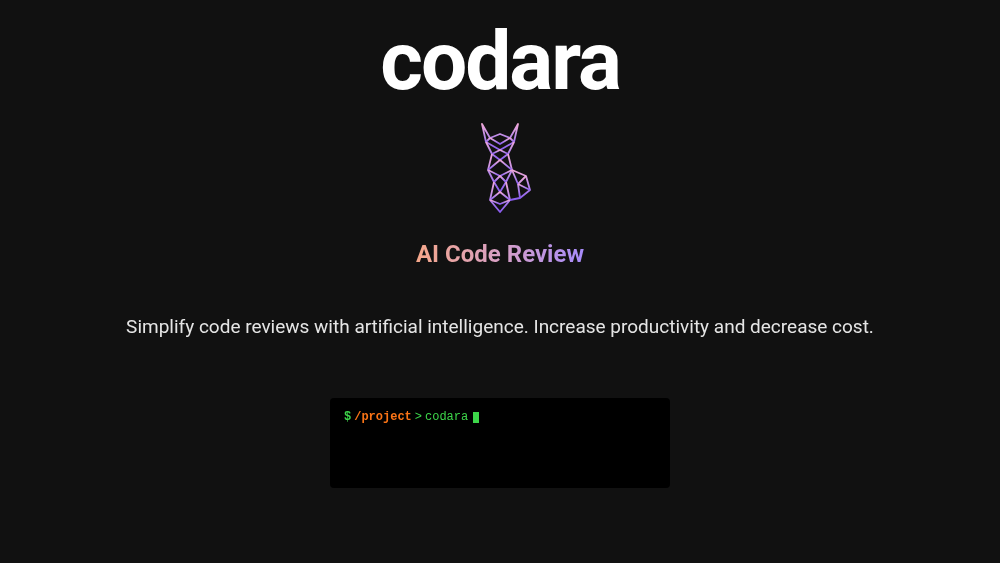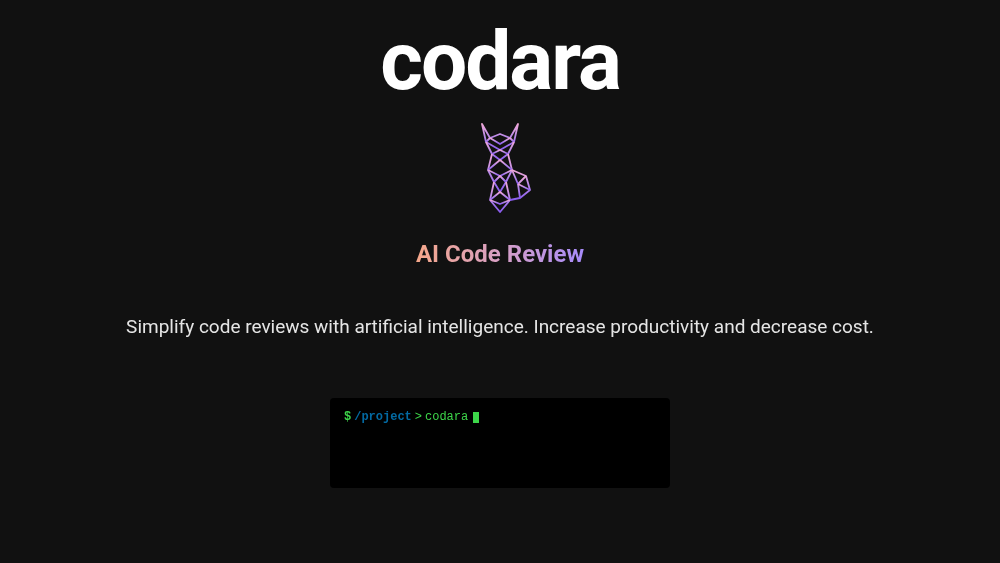--- a/index.html
+++ b/index.html
@@ -64,21 +64,21 @@
       color: #3dd64a;
       display: flex;
       align-items: center;
       gap: 3px;
     }
     .terminal-dollar {
       color: #3dd64a;
       font-weight: bold;
     }
     .terminal-path {
-      color: #0369a1;
+      color: #f97316;
       font-weight: bold;
     }
     .terminal-caret {
       color: #3dd64a;
     }
     .terminal-cmd {
       color: #3dd64a;
     }
     .terminal-cursor {
       display: inline-block;

